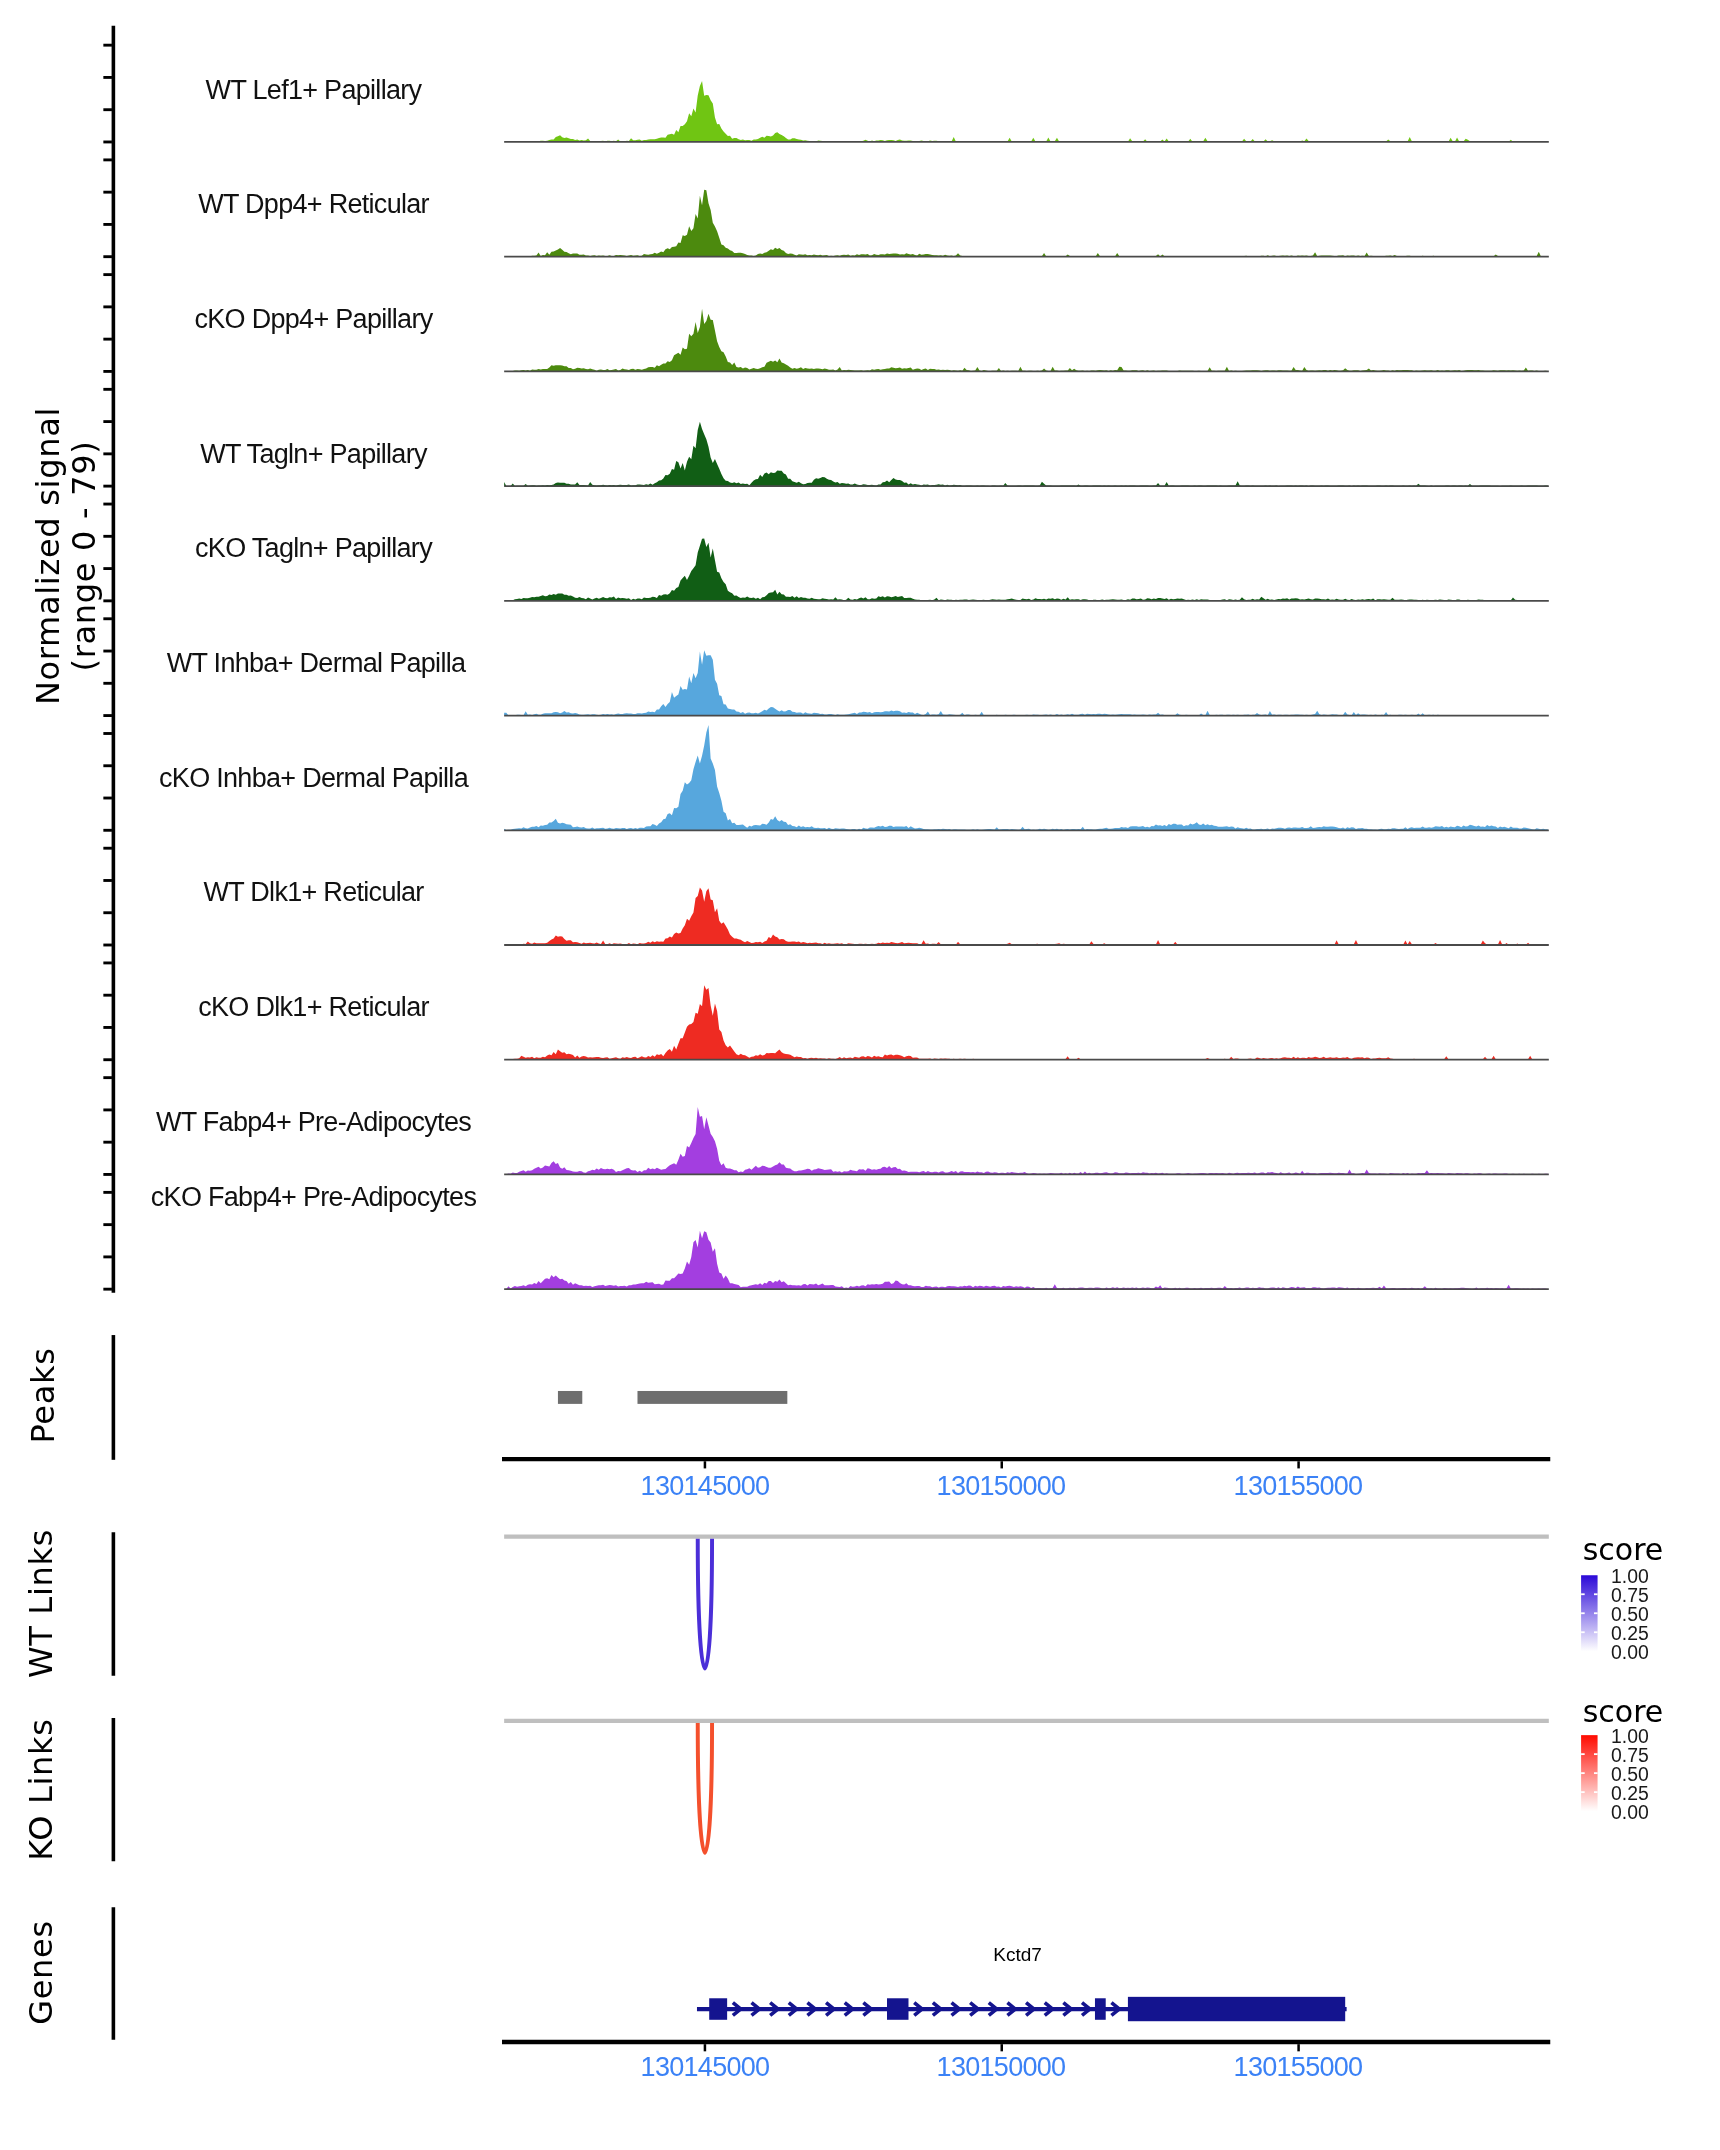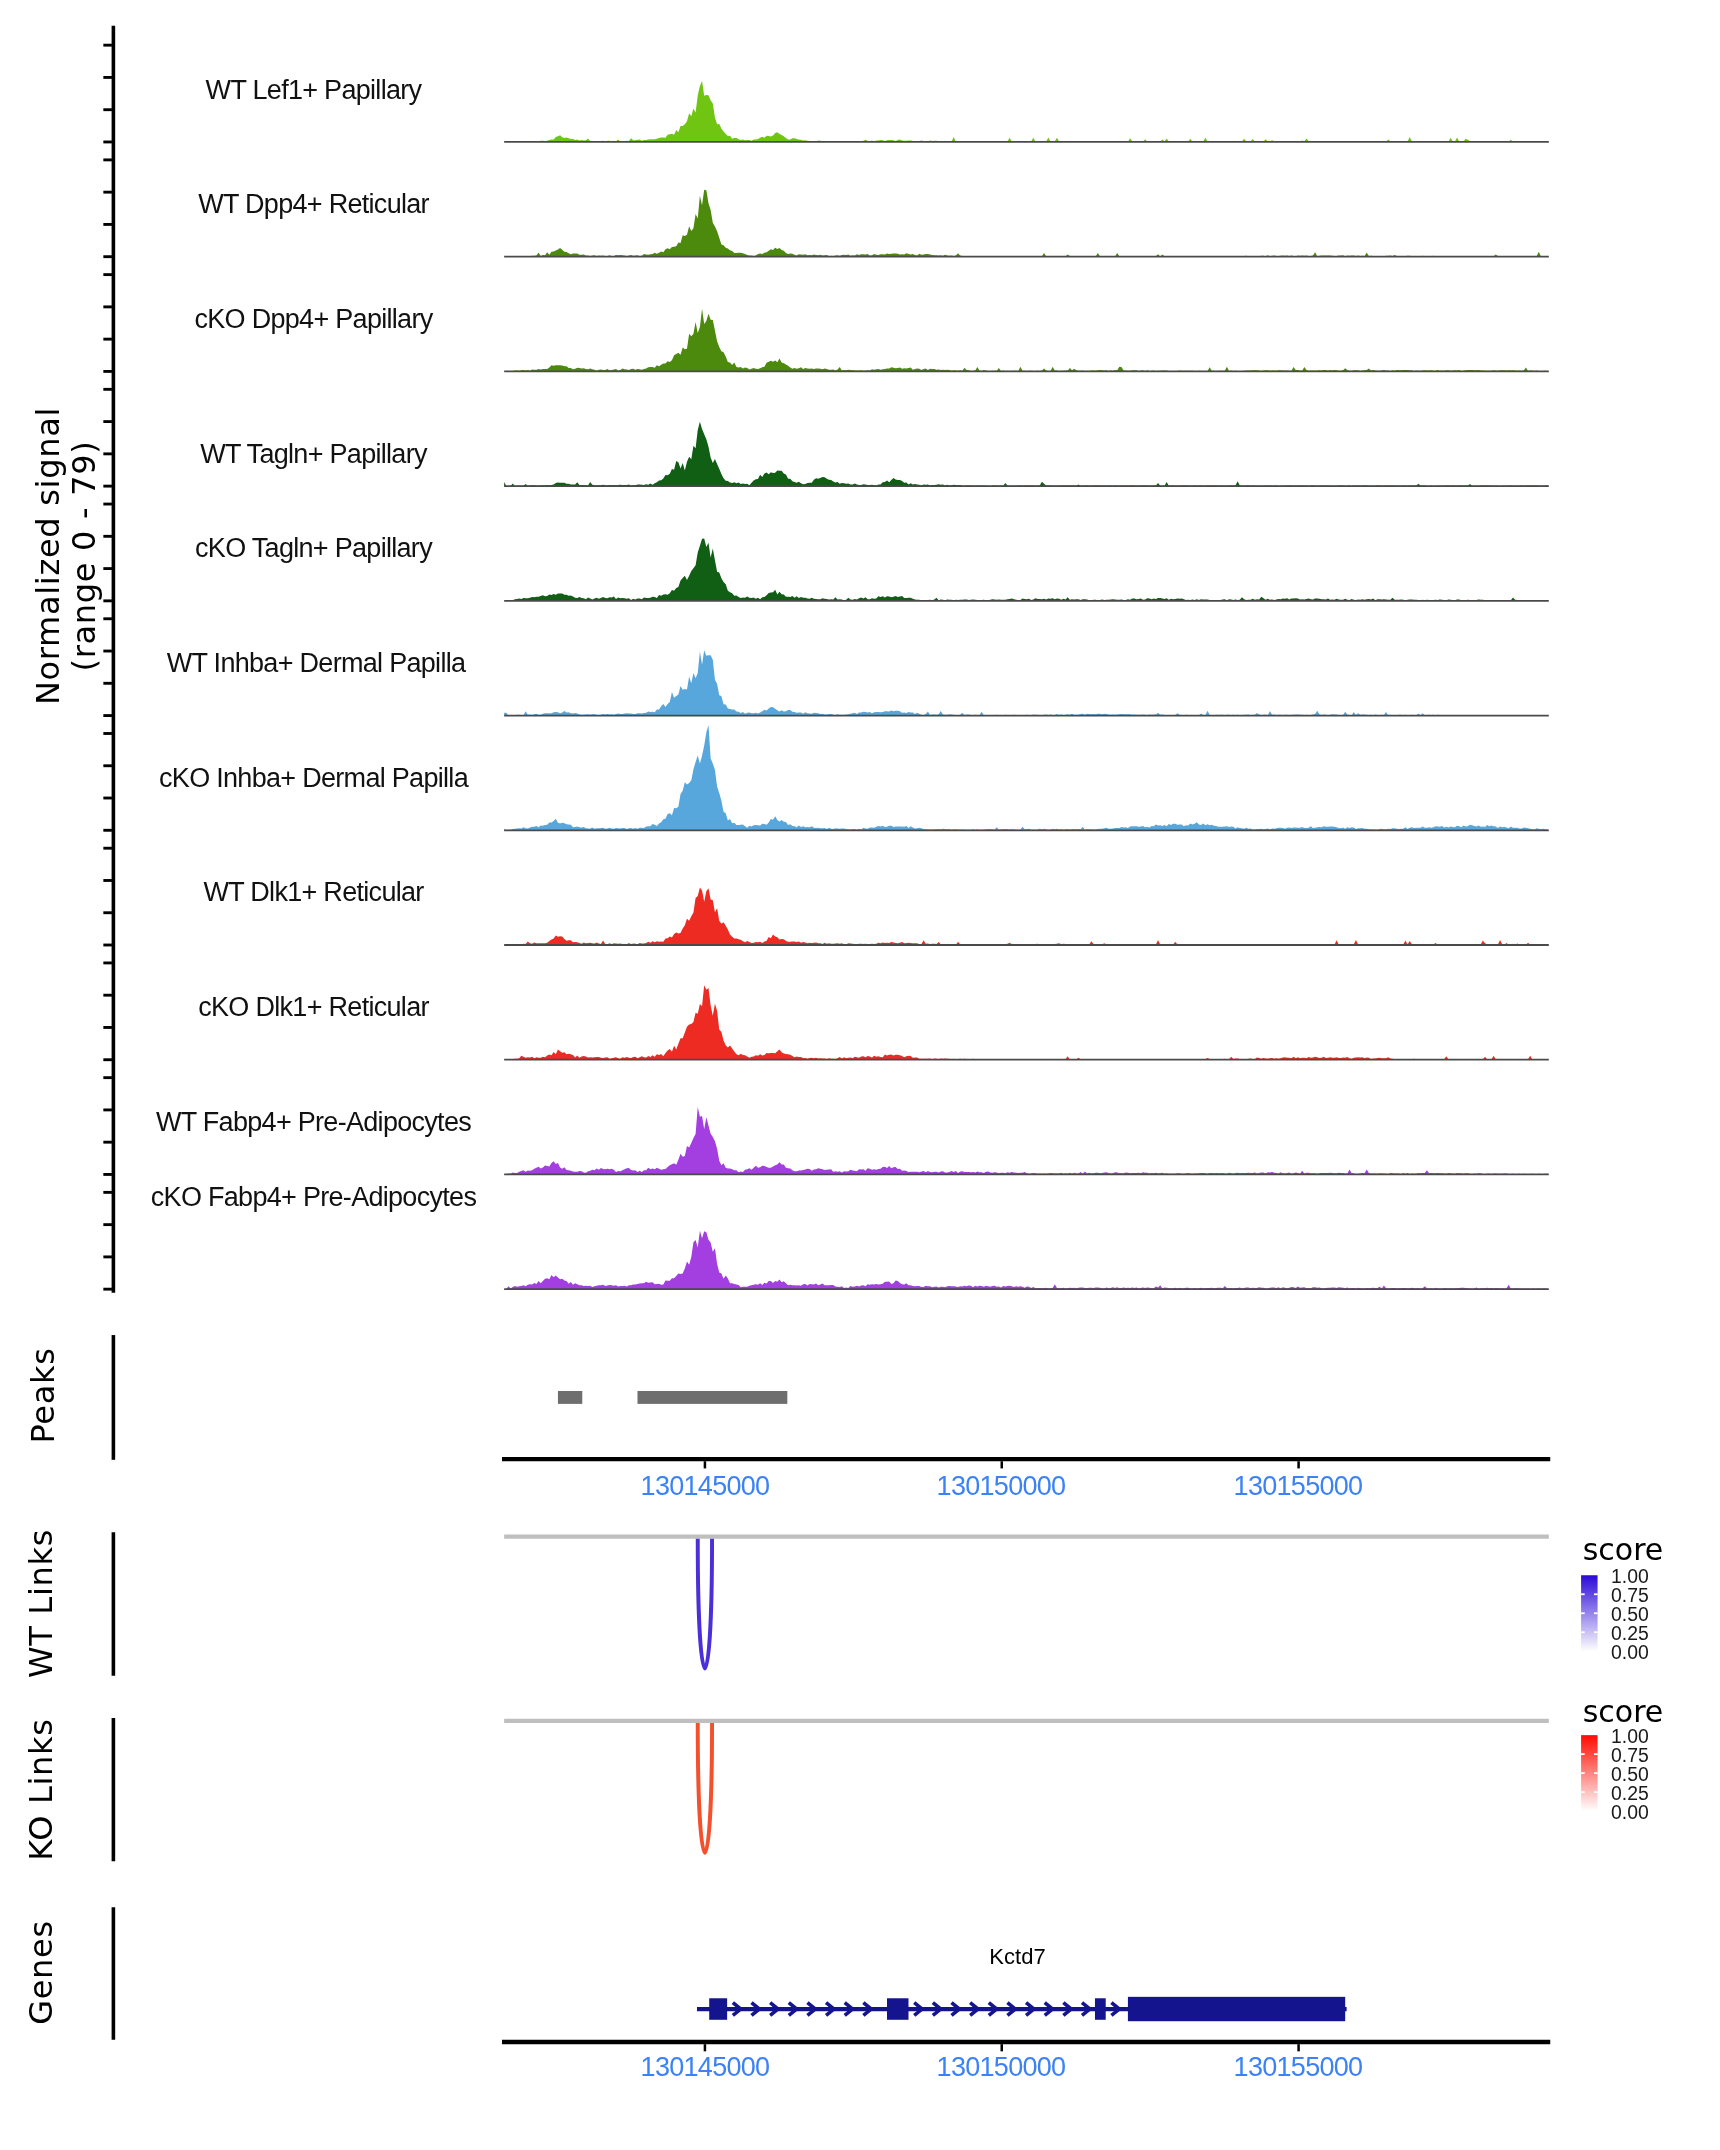--- a/index.html
+++ b/index.html
@@ -9,21 +9,21 @@
   .txt{position:absolute;color:#1a1a1a;}
   .rot{display:flex;align-items:center;justify-content:center;text-align:center;
        transform:rotate(-90deg);}
   .ylab{font-family:"DejaVu Sans", sans-serif;font-size:32px;line-height:36px;letter-spacing:0.7px;color:#000;}
   .seclab{font-family:"DejaVu Sans", sans-serif;font-size:32px;letter-spacing:0.7px;color:#000;}
   .tracklab{font-size:27px;letter-spacing:-0.7px;color:#111;text-align:center;width:574px;}
   .ticklab{font-size:27px;letter-spacing:-0.7px;color:#3b82f6;text-align:center;width:186px;}
   .xlab{font-size:34px;color:#000;text-align:center;width:574px;}
   .legtitle{font-family:"DejaVu Sans", sans-serif;font-size:30px;color:#000000;text-align:center;width:158px;}
   .leglab{font-size:19.4px;color:#1a1a1a;text-align:left;width:86px;}
-  .genelab{font-size:22px;color:#000;text-align:center;width:143px;}
+  .genelab{font-size:19px;color:#000;text-align:center;width:143px;}
 </style>
 </head>
 <body>
 
 <div class="fig">
 
   <svg id="plot" width="1721" height="2151" viewBox="0 0 2400 3000">
     <defs>
       <linearGradient id="grad0" x1="0" y1="0" x2="0" y2="1">
         <stop offset="0" stop-color="#2B09D8"></stop>

